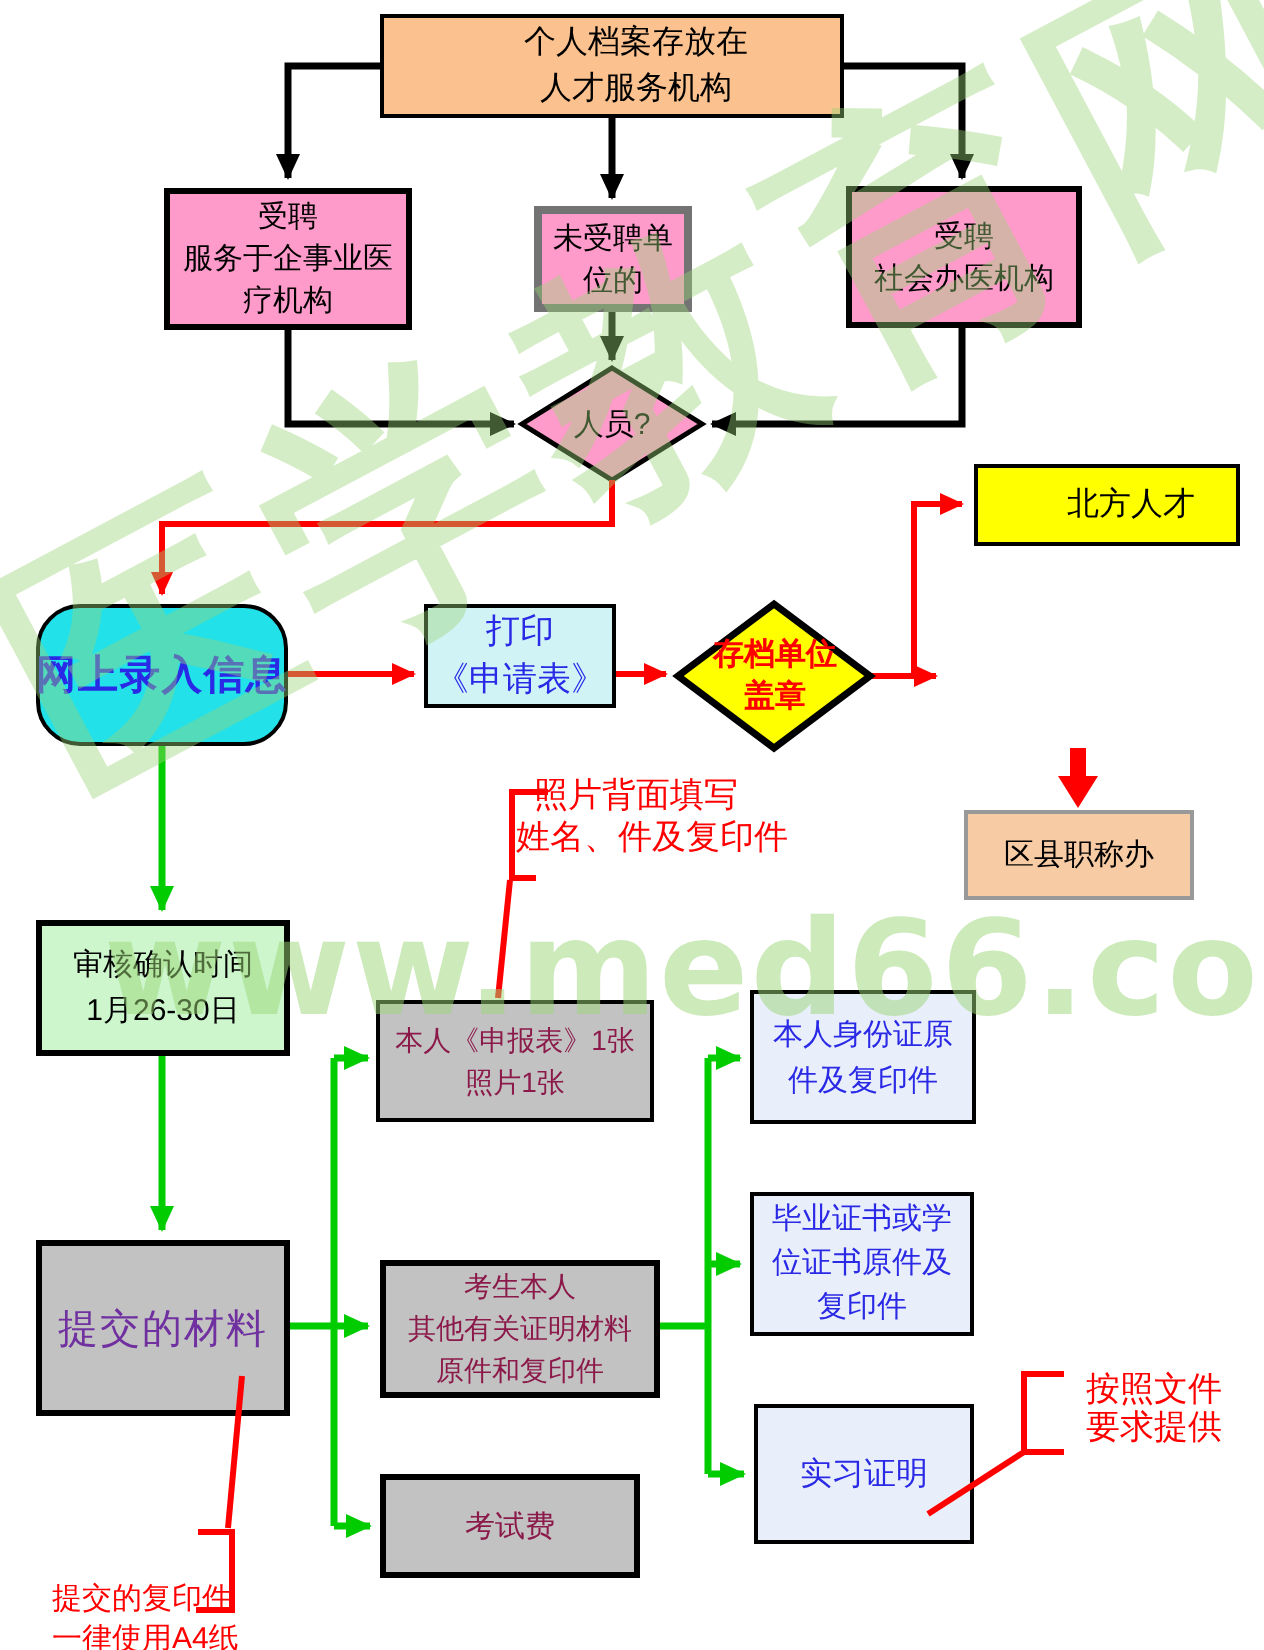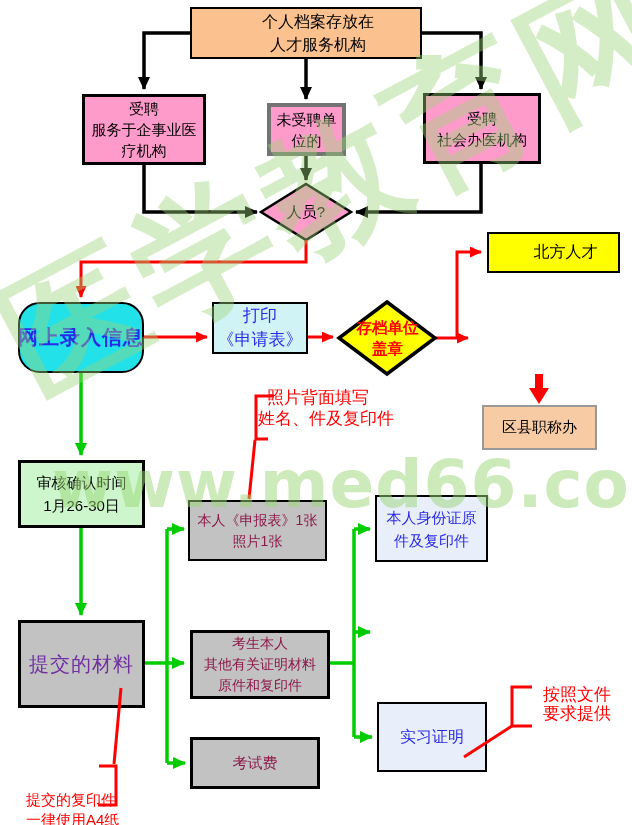--- a/index.html
+++ b/index.html
@@ -133,20 +133,25 @@
   <div class="node c-gray b2" style="left:188px;top:500px;width:139px;height:61px;color:#8B1A4A;font-size:14px;line-height:21px;">
     <div class="ln">本人《申报表》1张</div>
     <div class="ln">照片1张</div>
   </div>
 
   <div class="node c-blue b2" style="left:375px;top:495px;width:113px;height:67px;font-size:15px;line-height:23px;">
     <div class="ln">本人身份证原</div>
     <div class="ln">件及复印件</div>
   </div>
 
+  <div class="node c-blue b2" style="left:375px;top:596px;width:112px;height:72px;font-size:15px;line-height:22px;">
+    <div class="ln">毕业证书或学</div>
+    <div class="ln">位证书原件及</div>
+    <div class="ln">复印件</div>
+  </div>
 
   <div class="node c-blue b2" style="left:377px;top:702px;width:110px;height:70px;font-size:16px;">
     <div class="ln">实习证明</div>
   </div>
 
   <div class="node c-gray b3" style="left:18px;top:620px;width:127px;height:88px;color:#7030A0;font-size:20px;letter-spacing:1px;">
     <div class="ln">提交的材料</div>
   </div>
 
   <div class="node c-gray b3" style="left:190px;top:630px;width:140px;height:69px;color:#8B1A4A;font-size:14px;line-height:21px;">

